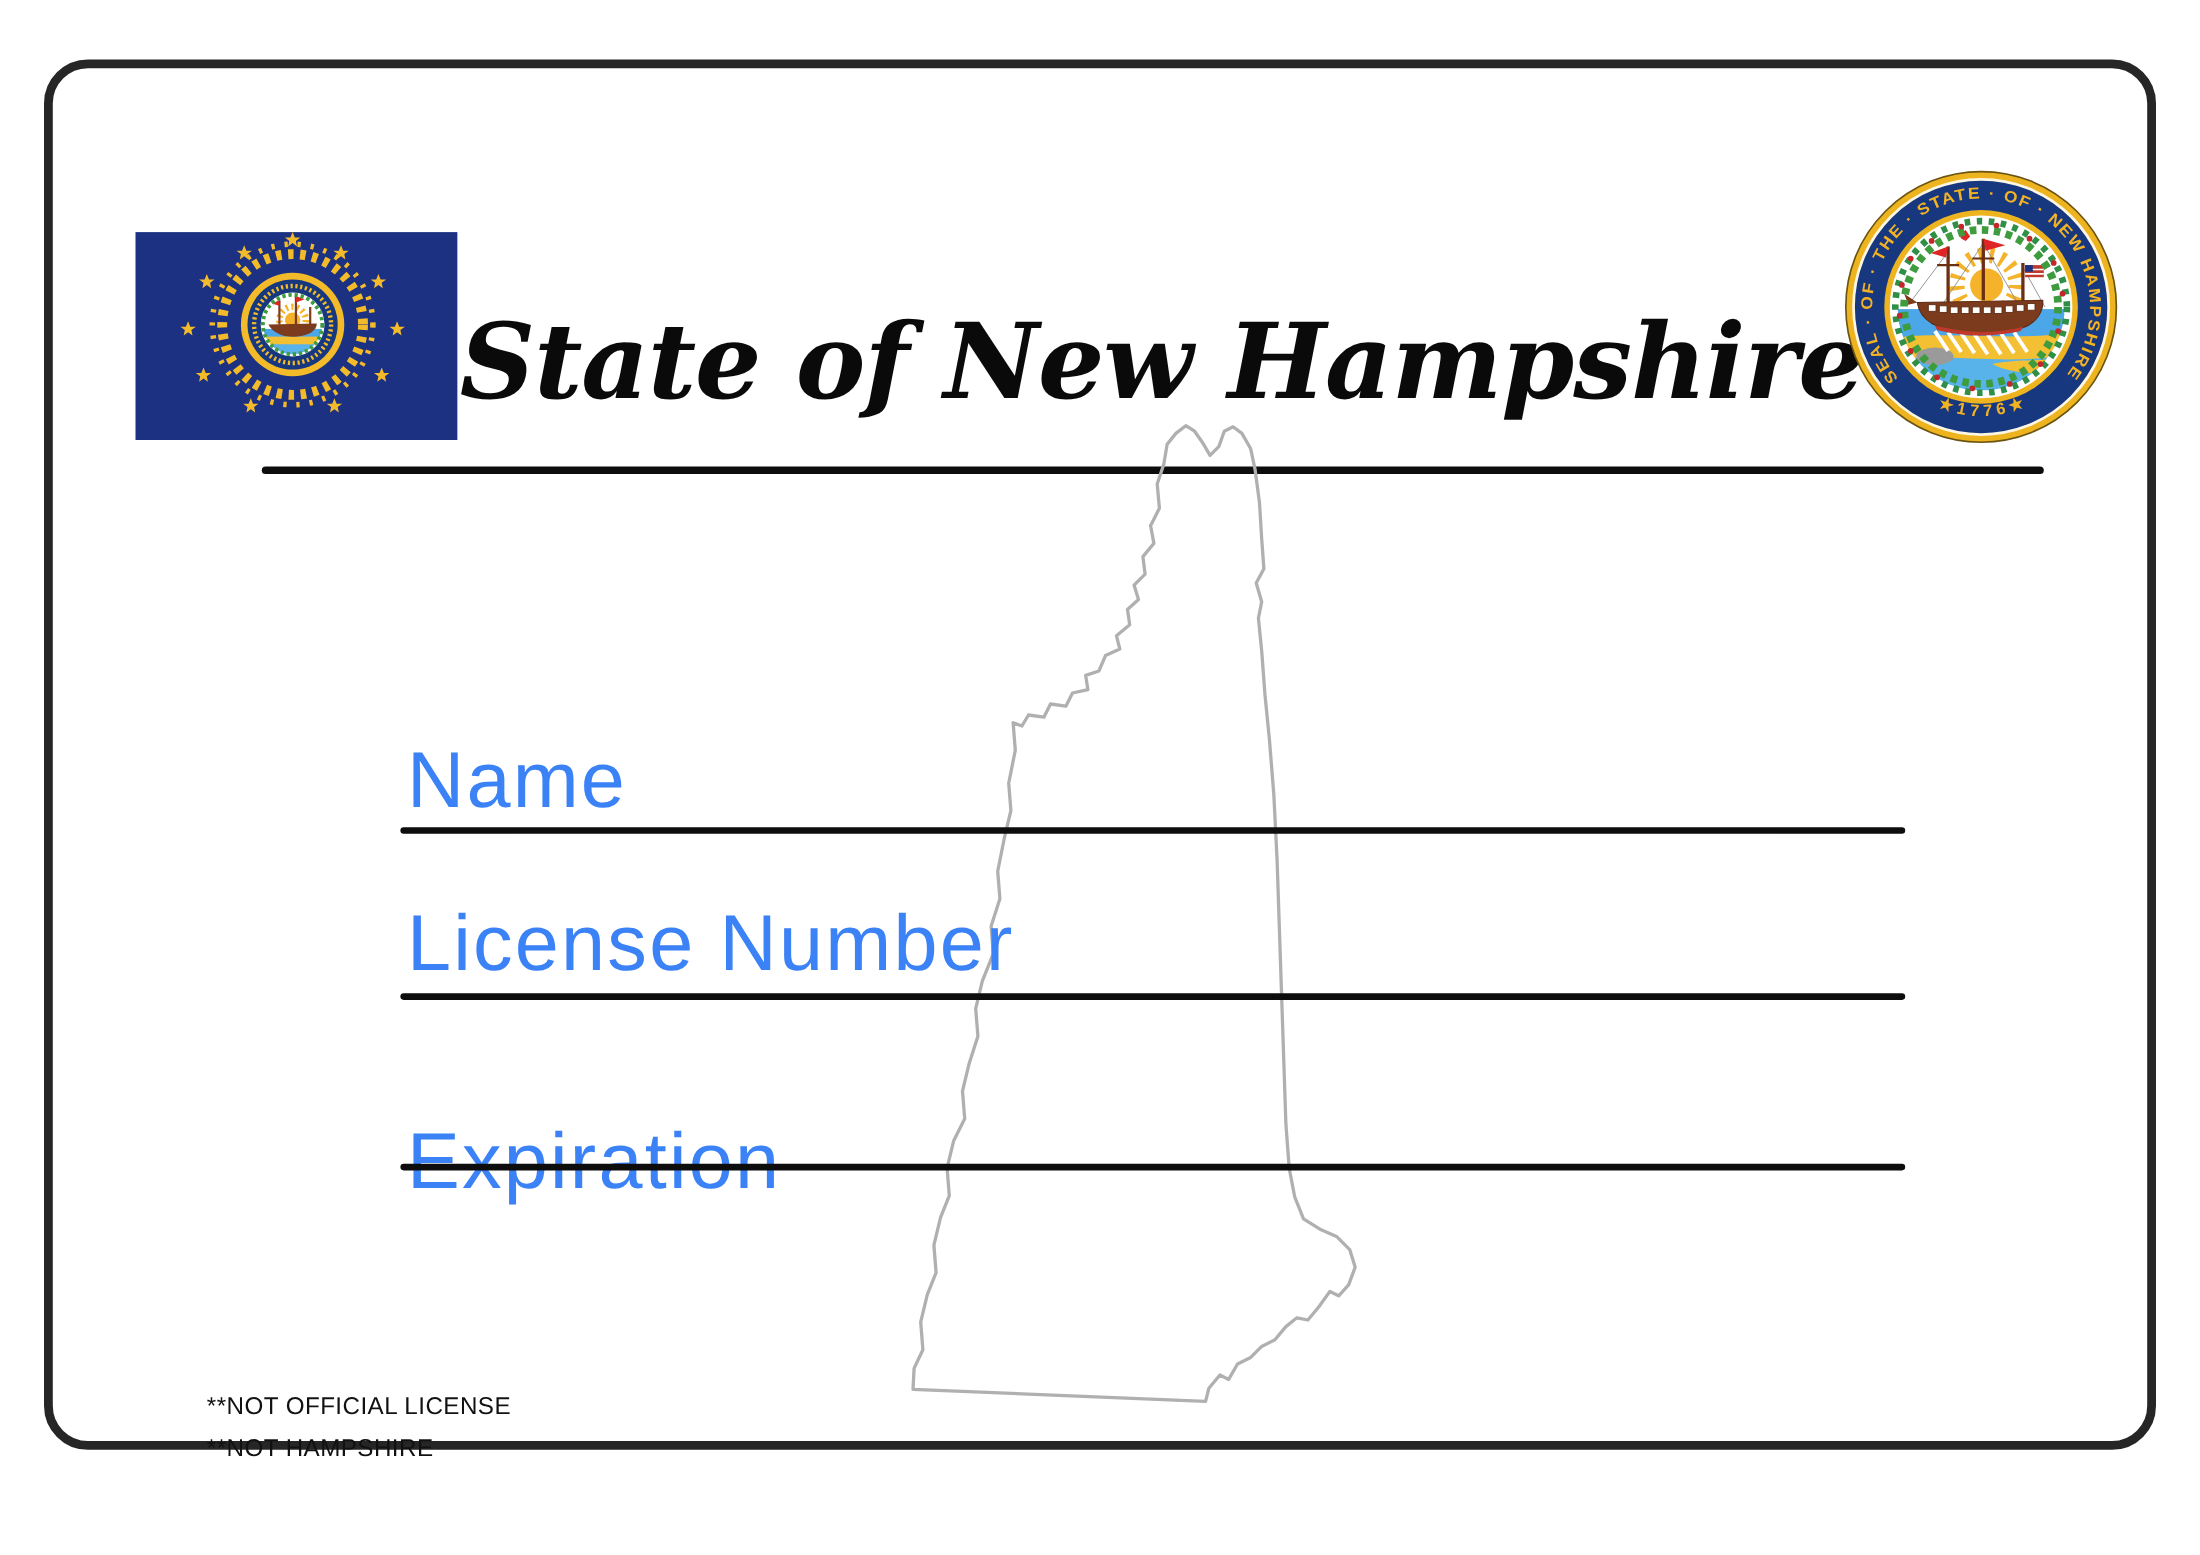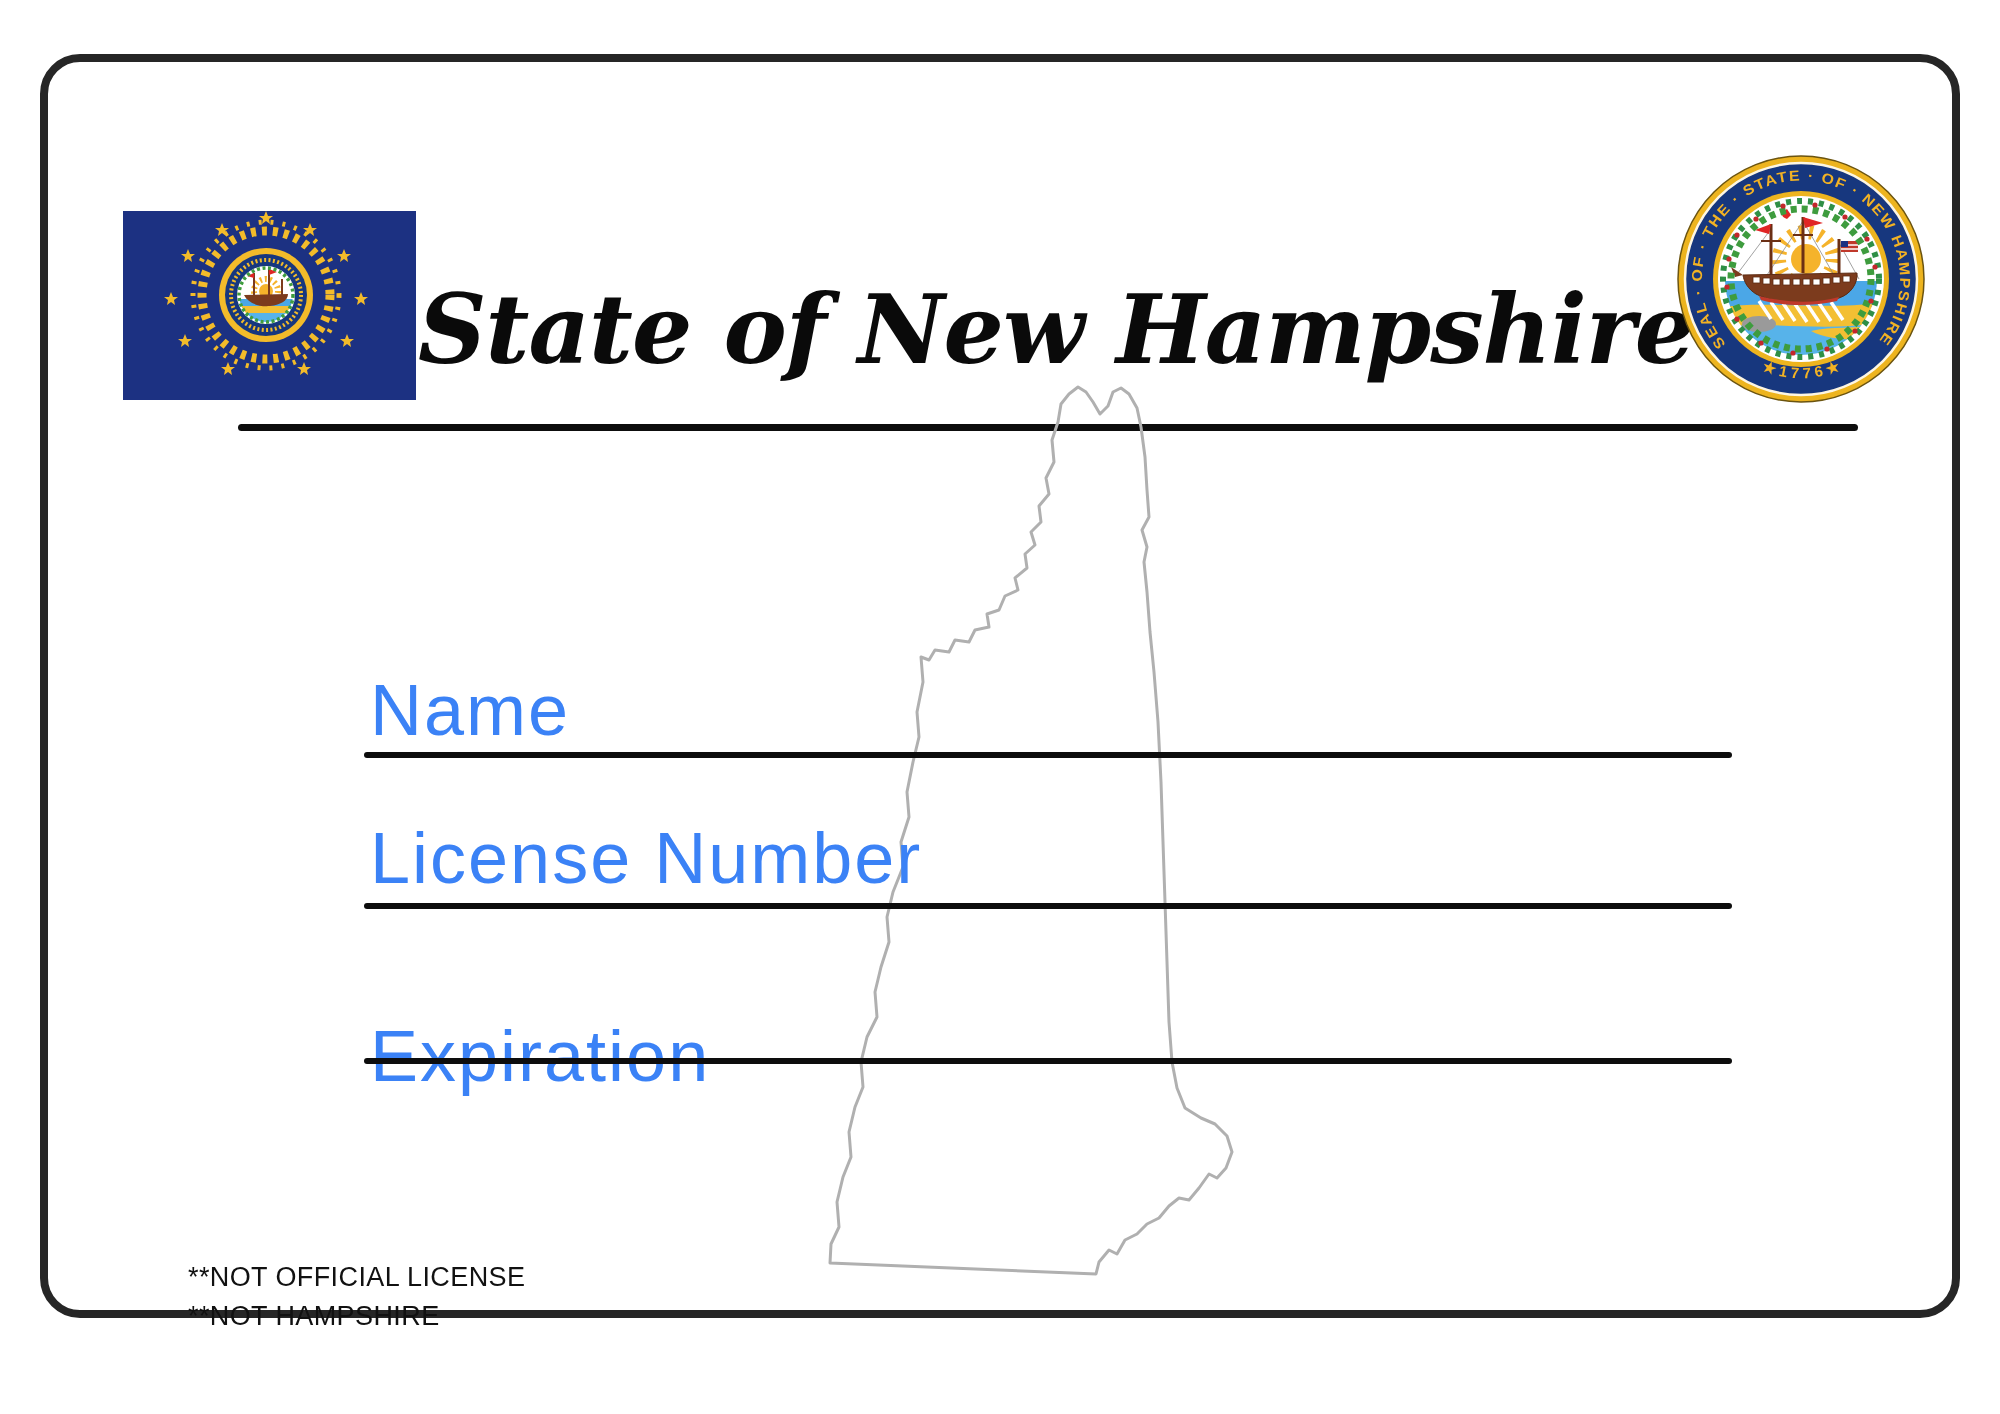--- a/index.html
+++ b/index.html
@@ -14,21 +14,21 @@
   .seal{position:absolute;left:1628px;top:92px;width:250px;height:250px;}
   .divider{position:absolute;left:190px;top:362px;width:1620px;height:7px;background:#0d0d0d;border-radius:4px;}
   .nh-map{position:absolute;left:755px;top:320px;width:440px;height:895px;z-index:1;}
   .field{position:absolute;left:0;top:0;z-index:2;}
   .field-label{position:absolute;left:322px;font-size:72px;font-weight:500;letter-spacing:2px;
                color:#3b82f6;line-height:1;white-space:nowrap;}
   .field-line{position:absolute;left:316px;width:1368px;height:6px;background:#0d0d0d;border-radius:3px;}
   #label-name{top:612px;}      #line-name{top:690px;}
   #label-license{top:760px;}   #line-license{top:841px;}
   #label-expiration{top:914px;margin-top:44px;}#line-expiration{top:996px;}
-  .disclaimers{position:absolute;left:140px;top:1196px;font-size:27px;font-weight:500;
+  .disclaimers{position:absolute;left:140px;top:1196px;font-size:22px;font-weight:500;
                color:#111;line-height:39px;letter-spacing:0.4px;z-index:2;}
 </style>
 </head>
 <body>
 
 <div id="screen">
   <div class="card">
 
     <svg class="flag" viewBox="0 0 293 189" aria-hidden="true">
       <rect x="0" y="0" width="293" height="189" fill="#1c3182"></rect>

